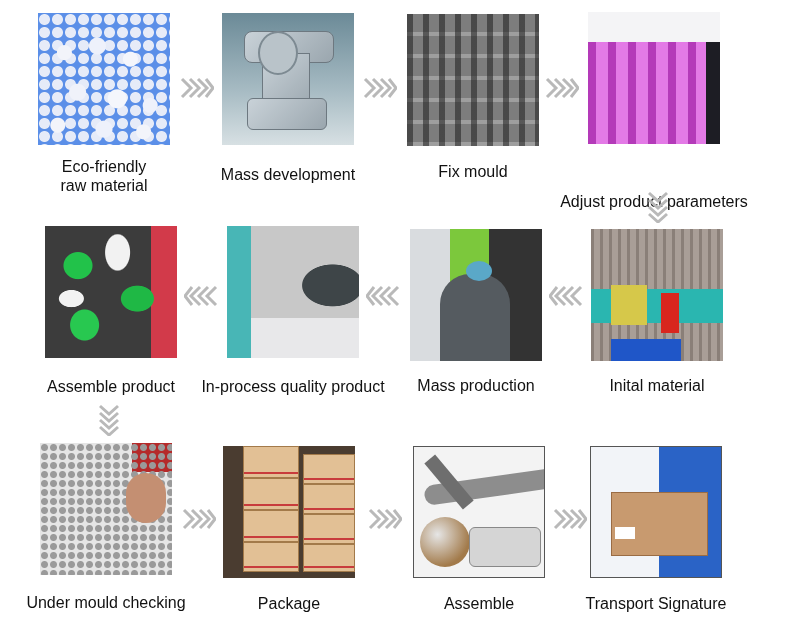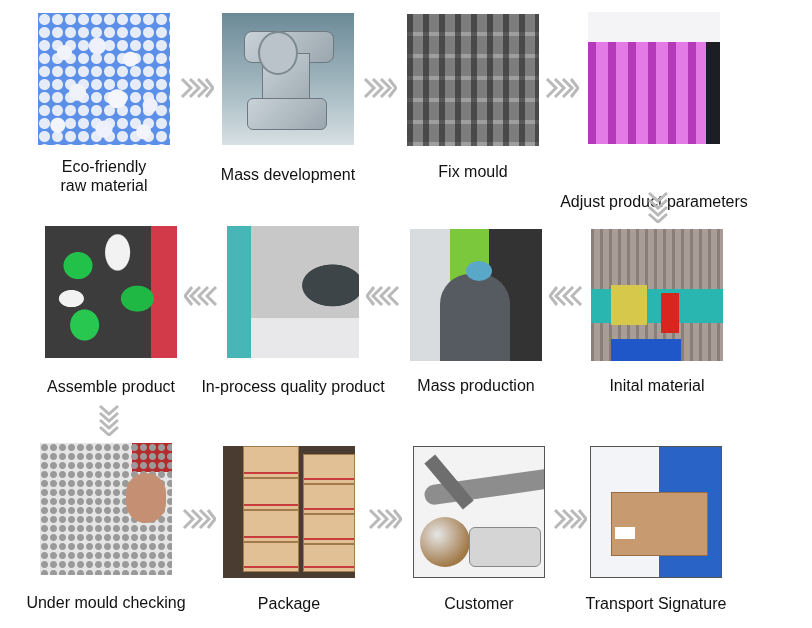--- a/index.html
+++ b/index.html
@@ -283,21 +283,21 @@
     </svg>
 </div>
 
 <div class="step">
   <div class="img im-transport" style="left:413px;top:446px;">
     <div class="plane"></div>
       <div class="wing"></div>
       <div class="globe"></div>
       <div class="van"></div>
   </div>
-  <div class="cap" style="left:413px;top:594px;width:132px;">Customer</div>
+  <div class="cap" style="left:413px;top:594px;width:132px;">Assemble</div>
 </div>
 
 <div class="arrow" style="left:553px;top:508px;">
   <svg viewBox="0 0 34 22">
       <g fill="none" stroke="#b9b9b9" stroke-width="3">
         <path d="M2 2 L11 11 L2 20"></path>
         <path d="M10 2 L19 11 L10 20"></path>
         <path d="M18 2 L27 11 L18 20"></path>
         <path d="M26 2 L33 11 L26 20"></path>
       </g>

